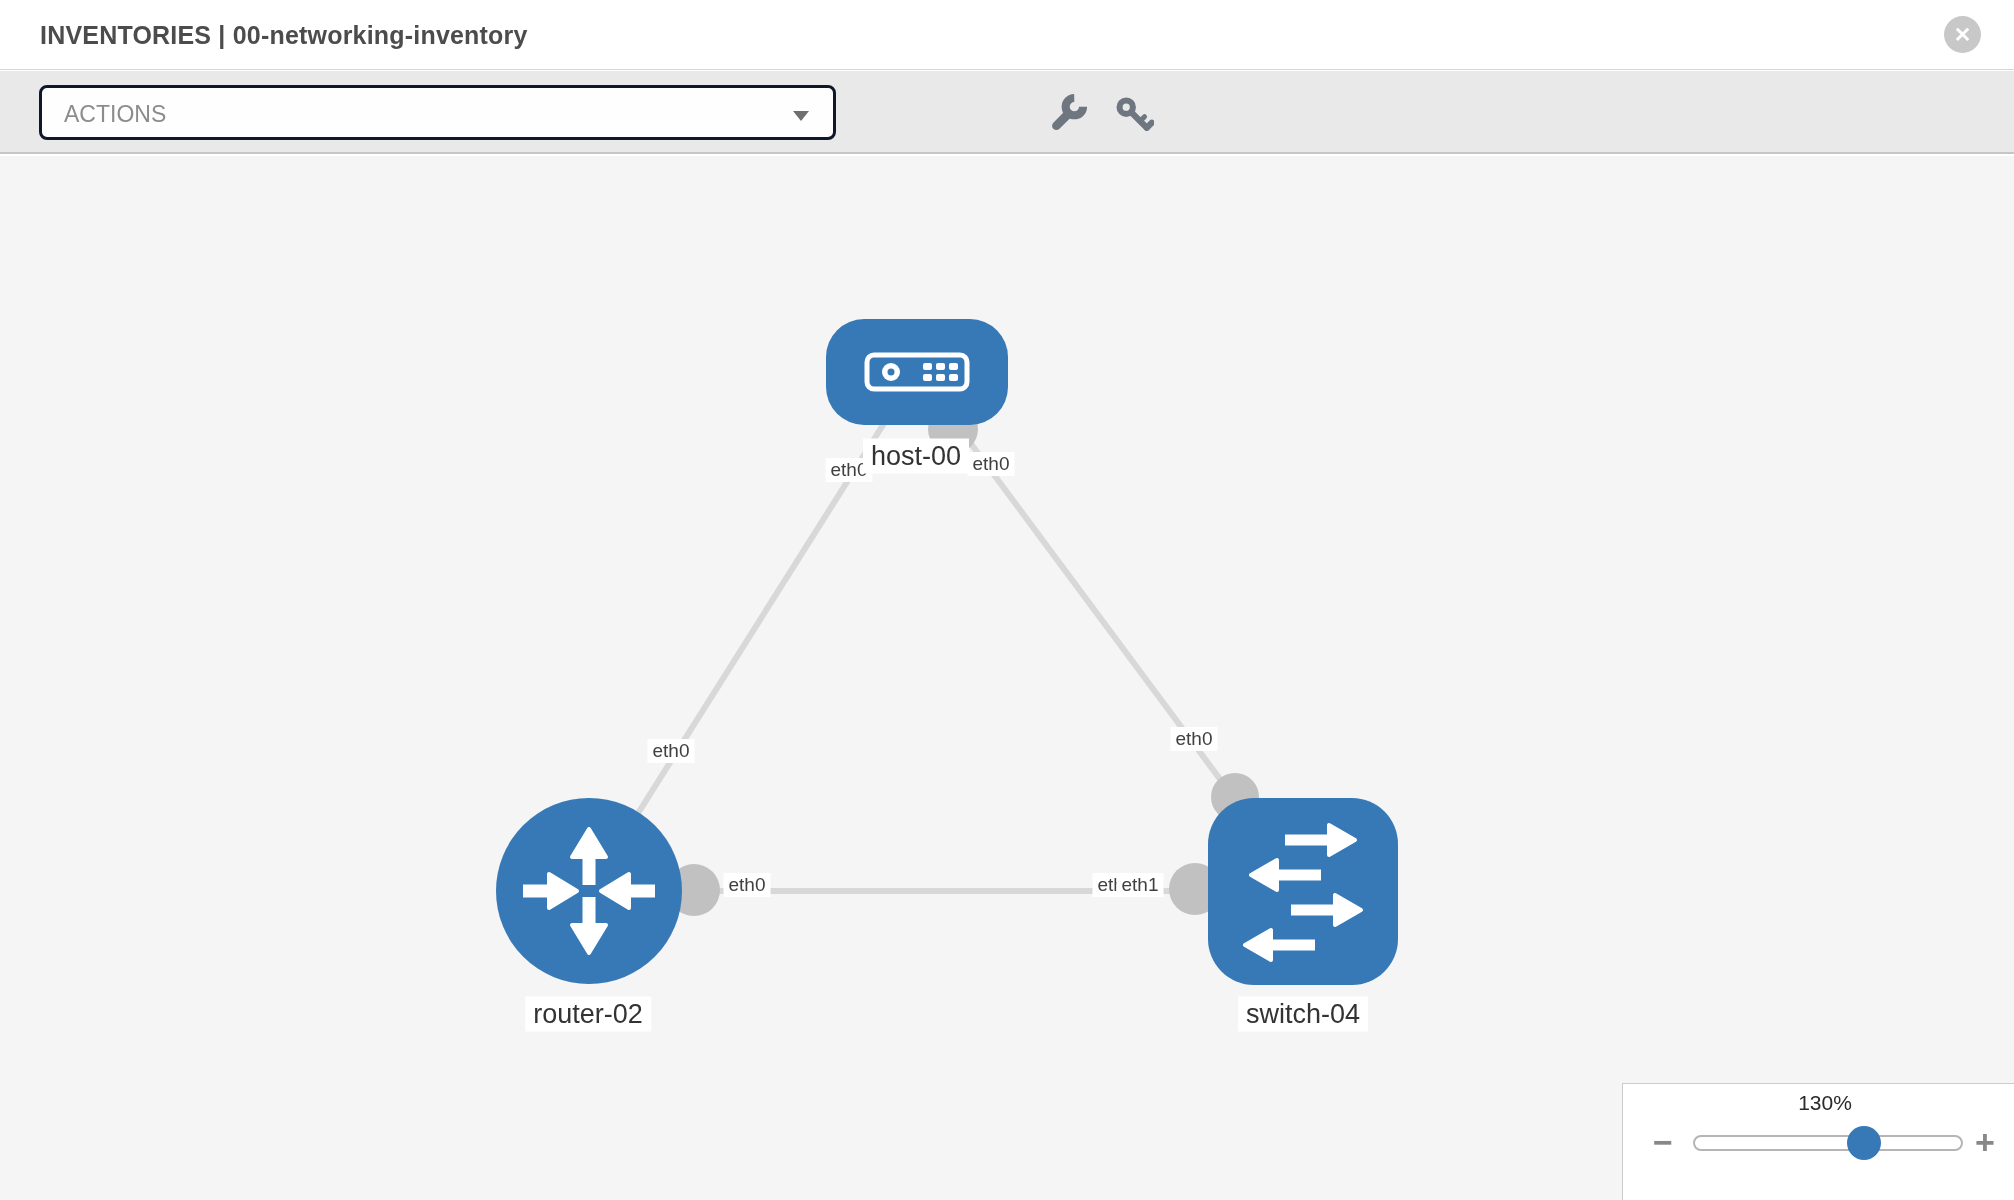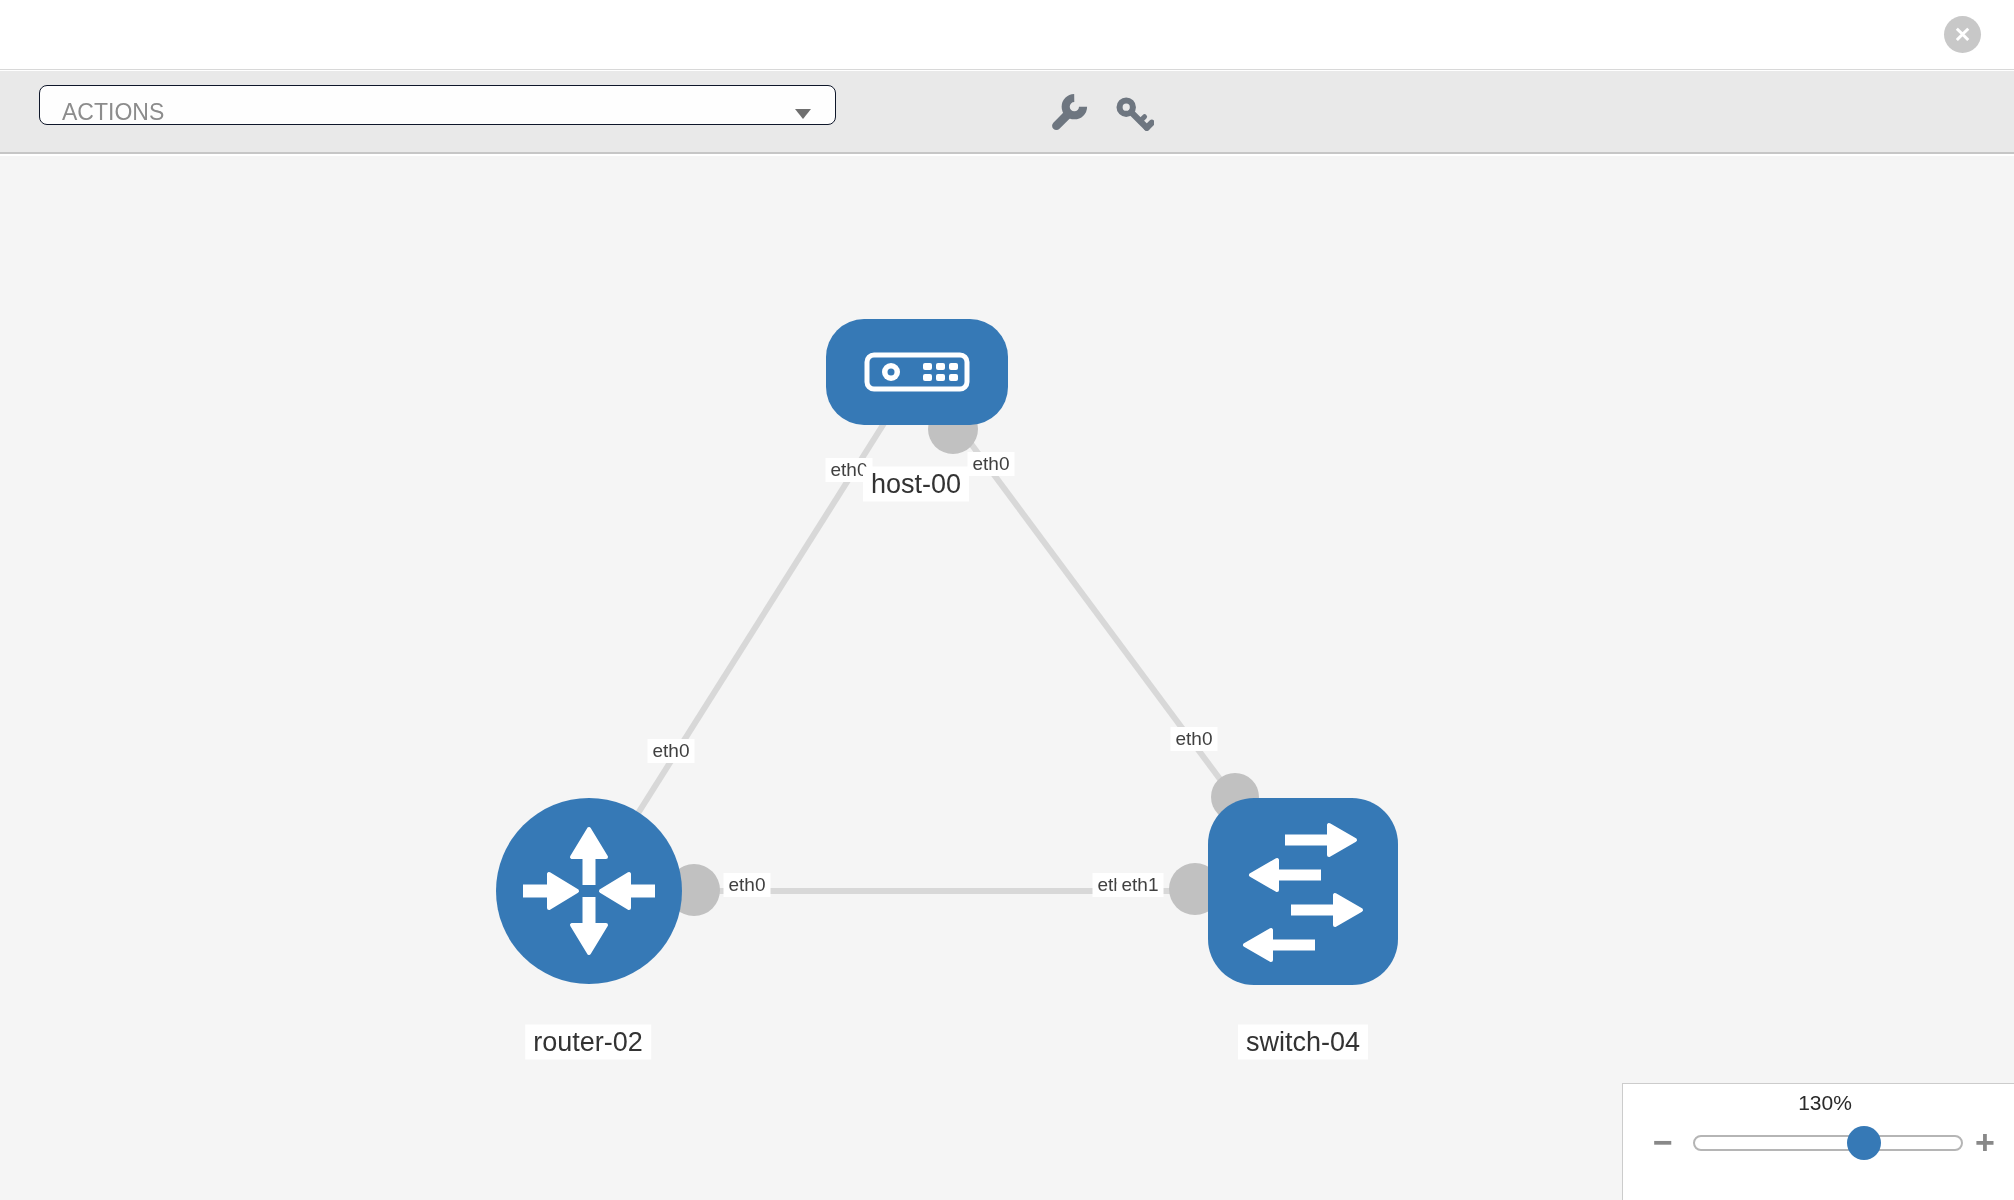--- a/index.html
+++ b/index.html
@@ -13,41 +13,41 @@
   .header-title { position:absolute; left:40px; top:0; line-height:70px;
                   font-size:25px; font-weight:bold; color:#4c4c4c; letter-spacing:0.2px; }
   .close-btn { position:absolute; left:1944px; top:16px; width:37px; height:37px;
                border-radius:50%; background:#c8c8c8; cursor:pointer;
                display:flex; align-items:center; justify-content:center; }
   .close-btn span { color:#ffffff; font-size:21px; font-weight:bold; line-height:1; }
 
   
   .toolbar { position:absolute; left:0; top:71px; width:2014px; height:83px;
              background:#e9e9e9; border-bottom:2px solid #c6c6c6; }
-  .dd-box { position:absolute; top:14px; height:40px; background:#fefefe;
-            border:1px solid #0f172a; border-radius:8px; cursor:pointer; }
+  .dd-box { position:absolute; top:14px; height:55px; background:#fefefe;
+            border:3px solid #0f172a; border-radius:8px; cursor:pointer; }
   .dd-box .dd-label { position:absolute; left:22px; top:0; line-height:53px;
                       font-size:23px; color:#8c8c8c; }
   .dd-caret { position:absolute; right:24px; top:23px; width:0; height:0;
               border-left:8px solid transparent; border-right:8px solid transparent;
               border-top:10px solid #6f6f6f; }
   .dd-actions { left:39px;  width:797px; }
   .dd-search  { left:1182px; width:797px; }
   .tool-icon { position:absolute; cursor:pointer; }
   .tool-icon.wrench { left:1046px; top:20px; }
   .tool-icon.key    { left:1114px; top:24px; }
 
   
   .canvas { position:absolute; left:0; top:156px; width:2014px; height:1044px;
             background:#f5f5f5; overflow:hidden; }
   .topo-svg { position:absolute; left:0; top:0; }
 
   .lbl { position:absolute; transform:translate(-50%,-50%); background:#ffffff;
          color:#333333; white-space:nowrap; }
-  .node-lbl { font-size:27px; padding:2px 8px;margin-top:28px; }
+  .node-lbl { font-size:27px; padding:2px 8px; }
   .port-lbl { font-size:19px; padding:1px 5px; color:#404040; }
 
   
   .zoom-panel { position:absolute; left:1622px; top:927px; width:420px; height:145px;
                 background:#ffffff; border:1px solid #cccccc; }
   .zoom-level { position:absolute; left:0; top:7px; width:404px; text-align:center;
                 font-size:21px; color:#2a2a2a; }
   .zoom-minus, .zoom-plus { position:absolute; top:41px; width:36px; height:36px;
                 text-align:center; line-height:34px; font-size:34px; font-weight:bold;
                 color:#888888; cursor:pointer; }
@@ -57,20 +57,21 @@
                 background:#ffffff; border:2px solid #b5b5b5; border-radius:9px; cursor:pointer; }
   .zoom-thumb { position:absolute; left:224px; top:42px; width:34px; height:34px;
                 border-radius:50%; background:#3679b6; cursor:pointer; }
 </style>
 </head>
 <body>
 
 <div class="screen">
 
   <div class="header">
+    <div class="header-title">INVENTORIES | 00-networking-inventory</div>
     <div class="close-btn">
       <span>✕</span>
     </div>
   </div>
 
   <div class="toolbar">
     <div class="dd-box dd-actions">
       <span class="dd-label">ACTIONS</span>
       <span class="dd-caret"></span>
     </div>

